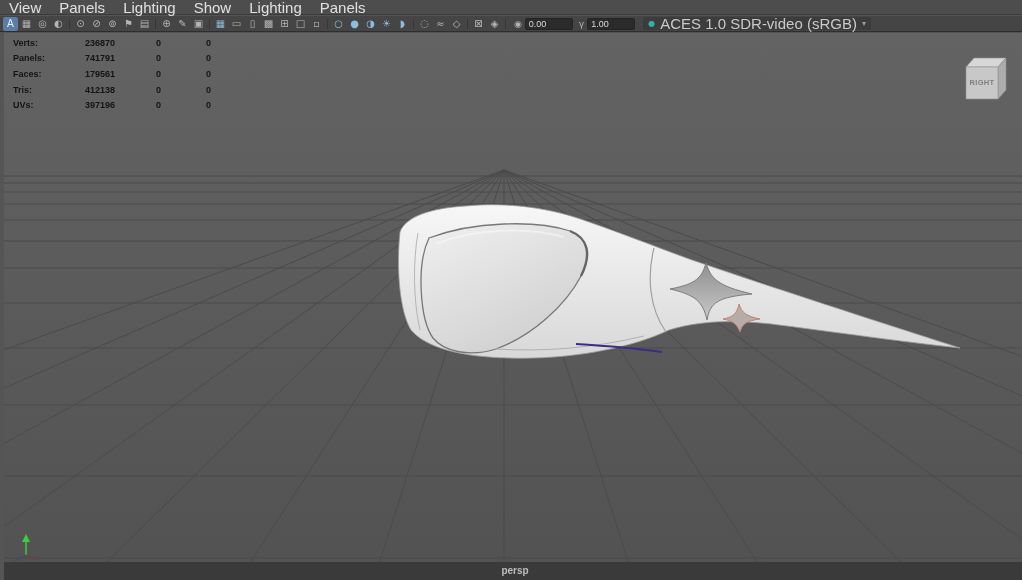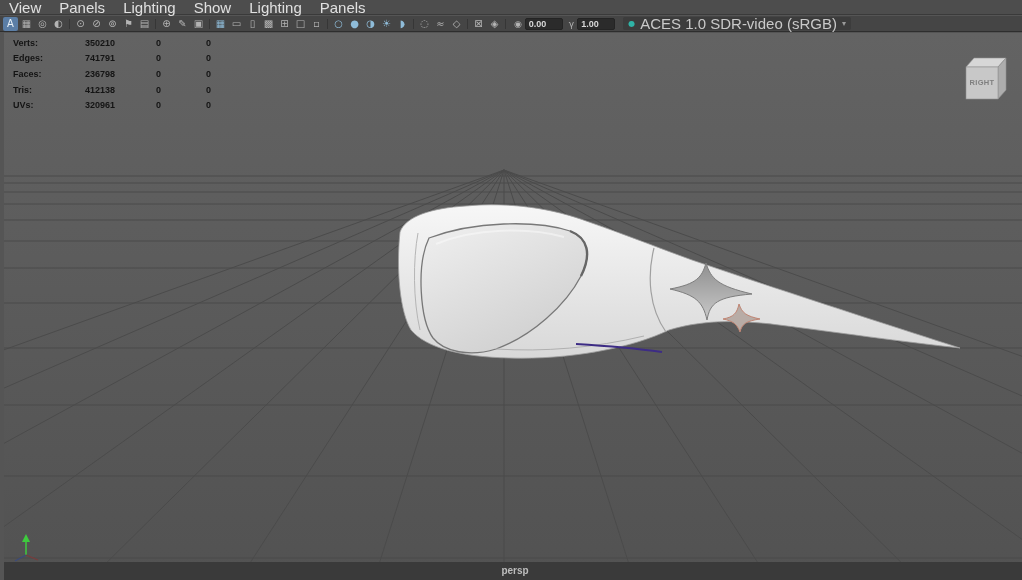--- a/index.html
+++ b/index.html
@@ -19,22 +19,22 @@
   .tb-icon { width: 15px; height: 14px; display: flex; align-items: center; justify-content: center;
     font-size: 10px; line-height: 14px; color: #b4b4b4; border-radius: 2px;
     font-family: "DejaVu Sans", sans-serif; }
   .tb-icon[data-kind="active"] { background: #5b7ea6; color: #eaf2f8; }
   .tb-icon[data-kind="blue"]   { color: #8fbcd9; }
   .tb-icon[data-kind="sep"]    { width: 5px; height: 12px; position: relative; }
   .tb-icon[data-kind="sep"]::after { content: ""; position: absolute; left: 2px; top: 1px;
     width: 1px; height: 10px; background: #363636; }
   .tb-field { display: flex; align-items: center; gap: 3px; margin-left: 6px; }
   .f-icon { font-size: 9px; color: #b4b4b4; font-family: "DejaVu Sans", sans-serif; }
-  .f-box { width: 38px; height: 12px; background: #2b2b2b; border: 1px solid #242424;
-    color: #d8d8d8; font-size: 9px; line-height: 10px; padding: 0 3px; border-radius: 2px; font-weight: bold; }
+  .f-box { width: 48px; height: 12px; background: #2b2b2b; border: 1px solid #242424;
+    color: #d8d8d8; font-size: 9px; line-height: 10px; padding: 0 3px; border-radius: 2px; }
   .cm-dropdown { display: flex; align-items: center; height: 13px; background: #3c3c3c;
     border-radius: 2px; margin-left: 8px; padding: 0 5px; gap: 5px; min-width: 165px; }
   .cm-dot { color: #2fb3a6; font-size: 8px; font-family: "DejaVu Sans", sans-serif; }
   .cm-label { color: #c9c9c9; font-size: 15px; flex: 1; white-space: nowrap; }
   .cm-arrow { color: #9a9a9a; font-size: 8px; font-family: "DejaVu Sans", sans-serif; }
 
   
   .viewport { position: absolute; top: 33px; left: 4px; width: 1022px; height: 547px;
     background: linear-gradient(#636363, #525252); overflow: hidden; }
   svg.scene { position: absolute; left: 0; top: 0; }
@@ -258,49 +258,49 @@
         <path d="M 22 534 L 18 542 L 26 542 Z" fill="#3ecb3e"></path>
         <line x1="22" y1="555" x2="34" y2="560" stroke="#7a3b3b" stroke-width="1.2"></line>
         <line x1="22" y1="555" x2="11" y2="561" stroke="#3b4a7a" stroke-width="1.2"></line>
       </g>
     </svg>
 
     <div class="hud">
 
         <div class="hud-row">
           <span class="h-label">Verts:</span>
-          <span class="h-total">350210</span>
-          <span class="h-col2">0</span>
-          <span class="h-col3">0</span>
-        </div>
-
-        <div class="hud-row">
-          <span class="h-label">Edges:</span>
+          <span class="h-total">236870</span>
+          <span class="h-col2">0</span>
+          <span class="h-col3">0</span>
+        </div>
+
+        <div class="hud-row">
+          <span class="h-label">Panels:</span>
           <span class="h-total">741791</span>
           <span class="h-col2">0</span>
           <span class="h-col3">0</span>
         </div>
 
         <div class="hud-row">
           <span class="h-label">Faces:</span>
-          <span class="h-total">236798</span>
+          <span class="h-total">179561</span>
           <span class="h-col2">0</span>
           <span class="h-col3">0</span>
         </div>
 
         <div class="hud-row">
           <span class="h-label">Tris:</span>
           <span class="h-total">412138</span>
           <span class="h-col2">0</span>
           <span class="h-col3">0</span>
         </div>
 
         <div class="hud-row">
           <span class="h-label">UVs:</span>
-          <span class="h-total">320961</span>
+          <span class="h-total">397196</span>
           <span class="h-col2">0</span>
           <span class="h-col3">0</span>
         </div>
       </div>
 
     <svg class="viewcube" viewBox="0 0 50 50">
       <polygon points="6,14 14,5 46,5 38,14" fill="#d7d7d7" stroke="#909090" stroke-width="0.6"></polygon>
       <polygon points="38,14 46,5 46,37 38,46" fill="#adadad" stroke="#909090" stroke-width="0.6"></polygon>
       <rect x="6" y="14" width="32" height="32" fill="#c8c8c8" stroke="#909090" stroke-width="0.6"></rect>
       <text x="22" y="32" text-anchor="middle" font-size="7.5" font-weight="bold" fill="#7f7f7f" letter-spacing="0.3">RIGHT</text>

